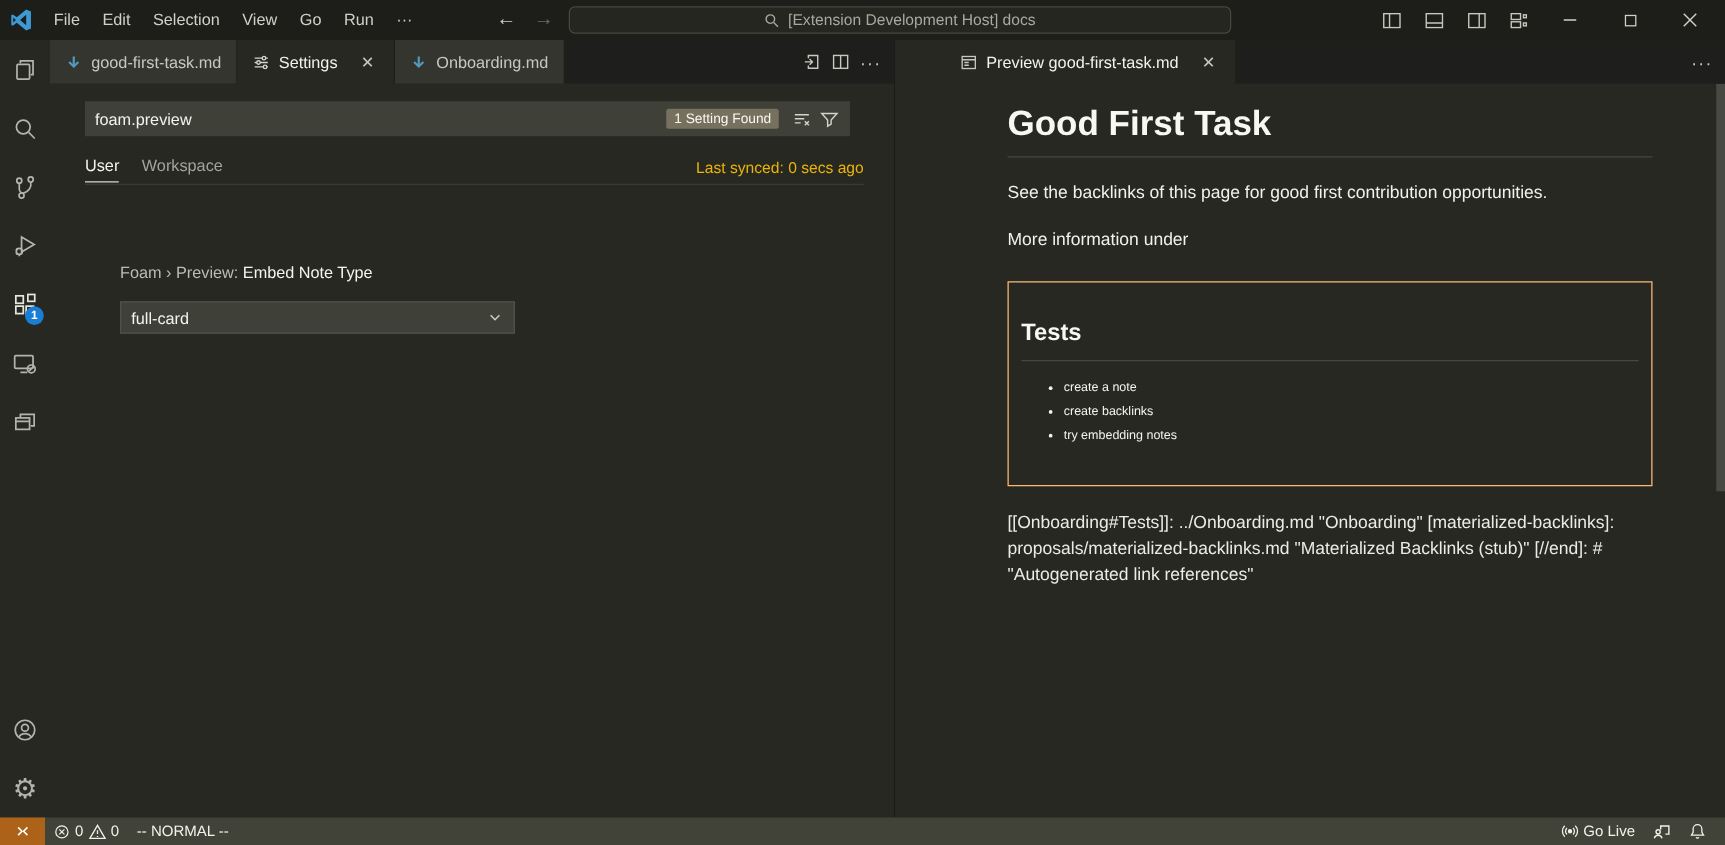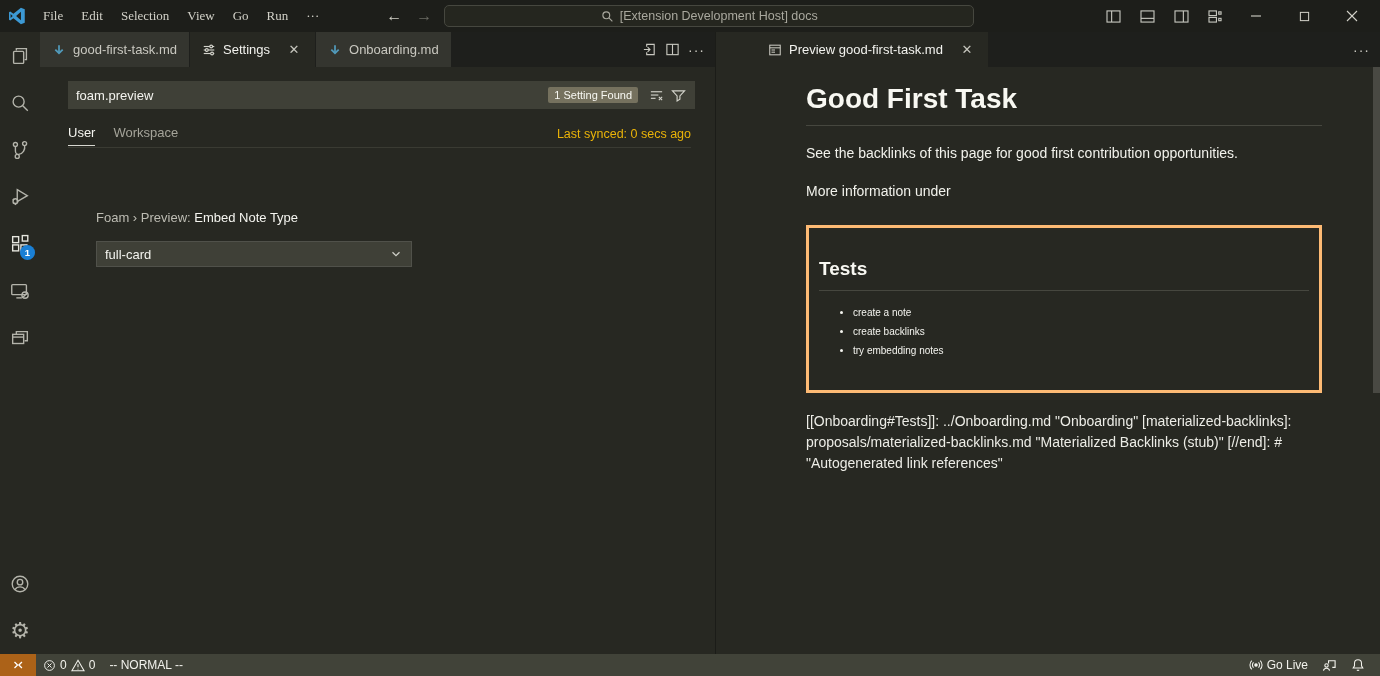--- a/index.html
+++ b/index.html
@@ -4,21 +4,21 @@
 <style>
   * { margin:0; padding:0; box-sizing:border-box; }
   html,body { width:1380px; height:676px; overflow:hidden; background:#272822;
               font-family:"Liberation Sans", sans-serif; }
   .window { position:relative; width:1380px; height:676px; background:#272822; color:#d8d8d0; }
 
   
   .titlebar { position:absolute; top:0; left:0; width:100%; height:32px; background:#1d1e1a;
               display:flex; align-items:center; font-size:13px; color:#d2d1c8; }
   .vscode-logo { width:34px; display:flex; justify-content:center; }
-  .menu-item { padding:0 9px; height:32px; line-height:32px; cursor:default;font-family:Liberation Serif, serif; }
+  .menu-item { padding:0 9px; height:32px; line-height:32px; cursor:default; }
   .nav-arrows { display:flex; align-items:center; margin-left:58px; gap:14px; font-size:16px; }
   .nav-fwd { color:#6b6b64; }
   .cmd-center { flex:0 0 530px; margin-left:12px; height:22px; background:#25261f;
                 border:1px solid #46473f; border-radius:5px; display:flex; align-items:center;
                 justify-content:center; gap:6px; color:#a9a89e; font-size:12.5px; }
   .titlebar-right { margin-left:auto; display:flex; align-items:center; gap:4px; padding-right:6px; }
   .tb-icon { width:30px; height:30px; display:flex; align-items:center; justify-content:center; color:#c8c8c0; }
   .win-ctl { width:44px; height:32px; display:flex; align-items:center; justify-content:center; color:#d2d1c8; }
 
   
@@ -40,21 +40,21 @@
   .tabbar { height:35px; background:#1e1f1c; display:flex; align-items:stretch; flex:0 0 35px; }
   .tab { display:flex; align-items:center; gap:7px; padding:0 12px; font-size:13px;
          background:#34352f; color:#c9c8c0; border-right:1px solid #1e1f1c; cursor:default; white-space:nowrap; }
   .tab.active { background:#272822; color:#f2f2ee; }
   .tab .close { margin-left:8px; font-size:13px; color:#c5c5bd; width:18px; text-align:center; }
   .tab-actions { margin-left:auto; display:flex; align-items:center; gap:8px; padding-right:10px; color:#c9c8c0; }
   .ellipsis { font-size:14px; letter-spacing:1px; color:#c9c8c0; }
 
   
   .settings-body { flex:1; background:#272822; position:relative; font-size:13px; }
-  .search-box { position:absolute; left:28px; right:20px; top:14px; height:28px; background:#3f4037;
+  .search-box { position:absolute; left:28px; right:35px; top:14px; height:28px; background:#3f4037;
                 display:flex; align-items:center; padding:0 6px 0 8px; }
   .search-box input { flex:1; background:transparent; border:none; outline:none; color:#f4f4ef;
                       font-size:13px; font-family:"Liberation Sans", sans-serif; }
   .result-badge { background:#75715e; color:#f8f8f2; font-size:11px; padding:2px 6px; border-radius:2px;
                   white-space:nowrap; margin-right:7px;text-align:center; }
   .sb-icon { width:22px; height:22px; display:flex; align-items:center; justify-content:center; color:#d4d4cc; }
 
   .scope-row { position:absolute; left:28px; right:24px; top:56px; height:25px; display:flex;
                align-items:center; border-bottom:1px solid #3a3b33; }
   .scope { margin-right:18px; font-size:13px; color:#a5a49a; padding-bottom:5px; }
@@ -68,21 +68,21 @@
   .dropdown { margin-top:16px; width:316px; height:26px; background:#3f4037; border:1px solid #50514a;
               display:flex; align-items:center; padding:0 8px; color:#f4f4ef; font-size:13px; }
   .dropdown .chev { margin-left:auto; color:#cfcfc7; }
 
   
   .preview-body { flex:1; overflow:hidden; position:relative; background:#272822; }
   .preview-content { padding:16px 58px 0 50px; color:#f2f2ec; }
   .preview-content h1 { font-size:28px; font-weight:bold; color:#f8f8f2; padding-bottom:10px;
                         border-bottom:1px solid #46473f; }
   .preview-content p { font-size:14px; line-height:21px; margin-top:17px; }
-  .md-card { margin-top:23px; border:3px solid #fdba74; padding:14px 10px 26px 10px; }
+  .md-card { margin-top:23px; border:1px solid #fdba74; padding:14px 10px 26px 10px; }
   .md-card h2 { font-size:19px; font-weight:bold; color:#f8f8f2; margin-top:16px; padding-bottom:10px;
                 border-bottom:1px solid #46473f; }
   .md-card ul { margin:16px 0 0 34px; }
   .md-card li { font-size:10px; margin-bottom:8px; color:#f4f4ef; }
   .link-para { margin-top:26px !important; }
   a.md-link { color:#4296e2; text-decoration:none; }
   .refs { max-width:560px; margin-top:18px !important; line-height:22.5px; color:#ecece6; }
   .pv-scrollbar { position:absolute; top:0; right:0; width:7px; height:326px; background:rgba(160,160,155,0.28); }
 
   

